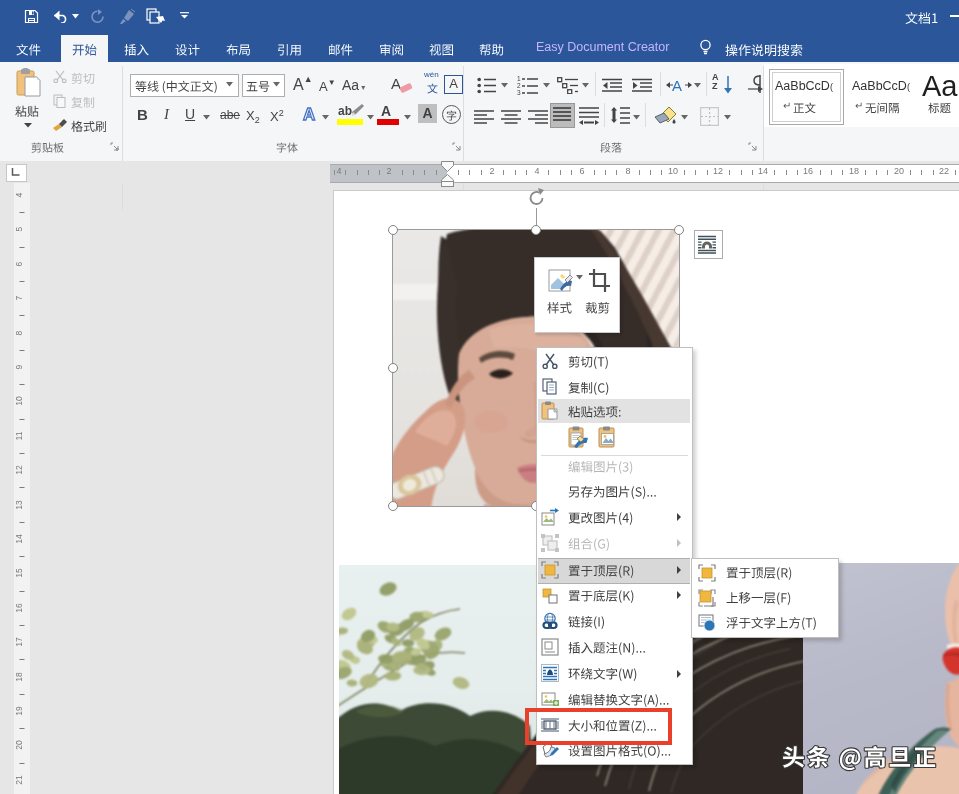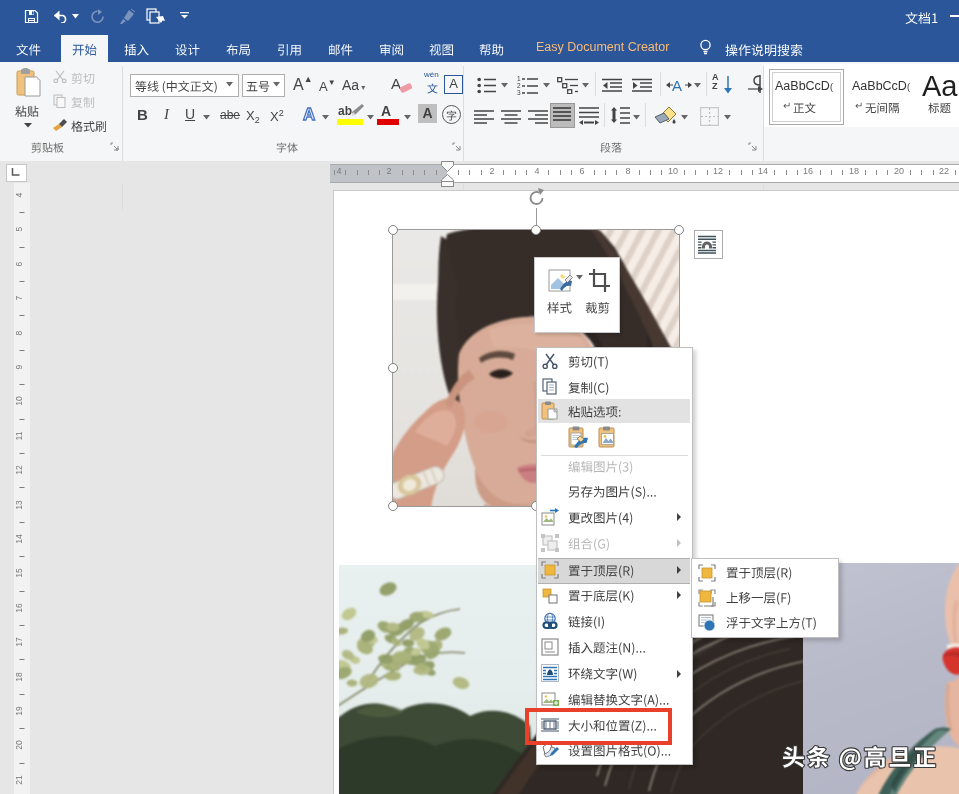--- a/index.html
+++ b/index.html
@@ -99,21 +99,21 @@
       </svg>
   <svg class="ct" style="left:379px;top:7px" width="26" height="19" viewBox="0 0 26 19">
         <path fill="#ffffff" d="M5.4 4.2C5.6 4.5 5.8 5.0 5.9 5.3H1.0V7.4H2.0V6.2H10.5V7.4H11.5V5.3H6.8L7.0 5.3C6.9 4.9 6.6 4.3 6.3 3.9ZM2.7 10.9H5.8V12.3H2.7ZM2.7 10.1V8.7H5.8V10.1ZM9.8 10.9V12.3H6.7V10.9ZM9.8 10.1H6.7V8.7H9.8ZM5.8 6.6V7.9H1.8V13.8H2.7V13.1H5.8V15.5H6.7V13.1H9.8V13.8H10.7V7.9H6.7V6.6ZM16.8 8.9H20.6V10.4H16.8ZM13.6 6.8V15.5H14.6V6.8ZM13.8 4.6C14.4 5.1 15.0 5.9 15.3 6.3L16.0 5.8C15.7 5.3 15.1 4.6 14.5 4.1ZM16.4 6.5C16.9 7.0 17.3 7.7 17.4 8.2H16.0V11.2H17.4C17.2 12.5 16.7 13.4 15.2 14.0C15.4 14.1 15.6 14.4 15.7 14.7C17.4 14.0 18.0 12.8 18.2 11.2H19.1V13.3C19.1 14.1 19.4 14.3 20.2 14.3C20.4 14.3 21.2 14.3 21.3 14.3C22.0 14.3 22.2 14.0 22.3 12.8C22.1 12.8 21.7 12.6 21.6 12.5C21.5 13.4 21.5 13.6 21.2 13.6C21.1 13.6 20.4 13.6 20.3 13.6C20.0 13.6 20.0 13.5 20.0 13.3V11.2H21.5V8.2H20.0C20.4 7.6 20.8 7.0 21.1 6.4L20.2 6.1C19.9 6.7 19.4 7.6 19.1 8.2H17.5L18.2 7.8C18.1 7.3 17.6 6.7 17.2 6.2ZM16.9 4.7V5.5H23.0V14.3C23.0 14.5 22.9 14.6 22.7 14.6C22.6 14.6 22.0 14.6 21.5 14.6C21.6 14.8 21.7 15.2 21.8 15.4C22.6 15.4 23.1 15.4 23.4 15.3C23.8 15.1 23.9 14.8 23.9 14.3V4.7Z"></path>
       </svg>
   <svg class="ct" style="left:429px;top:7px" width="26" height="19" viewBox="0 0 26 19">
         <path fill="#ffffff" d="M5.6 4.6V11.3H6.5V5.4H10.4V11.3H11.3V4.6ZM1.9 4.4C2.4 4.9 2.9 5.6 3.1 6.1L3.9 5.6C3.6 5.2 3.1 4.5 2.6 4.0ZM8.0 6.4V8.8C8.0 10.8 7.6 13.2 4.4 14.8C4.6 15.0 4.9 15.3 5.0 15.5C6.9 14.5 7.9 13.2 8.4 11.8V14.2C8.4 15.1 8.7 15.3 9.6 15.3H10.7C11.8 15.3 11.9 14.8 12.1 12.8C11.8 12.8 11.5 12.7 11.3 12.5C11.2 14.3 11.2 14.6 10.7 14.6H9.7C9.4 14.6 9.3 14.5 9.3 14.2V11.1H8.6C8.8 10.3 8.9 9.5 8.9 8.8V6.4ZM0.8 6.2V7.0H3.8C3.1 8.6 1.8 10.2 0.5 11.0C0.6 11.2 0.9 11.7 0.9 11.9C1.4 11.6 1.9 11.1 2.4 10.6V15.5H3.3V10.1C3.7 10.7 4.2 11.4 4.5 11.8L5.1 11.0C4.9 10.7 4.0 9.7 3.5 9.2C4.1 8.4 4.6 7.4 5.0 6.4L4.5 6.1L4.3 6.2ZM17.2 11.0C18.2 11.2 19.5 11.7 20.2 12.0L20.6 11.4C19.9 11.1 18.6 10.6 17.6 10.4ZM15.9 12.6C17.7 12.8 19.8 13.3 21.0 13.7L21.4 13.0C20.2 12.6 18.1 12.2 16.4 12.0ZM13.6 4.5V15.5H14.4V15.0H23.0V15.5H24.0V4.5ZM14.4 14.1V5.4H23.0V14.1ZM17.7 5.7C17.1 6.7 16.0 7.6 14.9 8.3C15.1 8.4 15.4 8.7 15.6 8.8C15.9 8.6 16.3 8.3 16.7 8.0C17.1 8.4 17.6 8.7 18.1 9.1C17.0 9.6 15.8 9.9 14.7 10.2C14.8 10.3 15.0 10.7 15.1 10.9C16.4 10.7 17.7 10.2 18.9 9.6C19.9 10.1 21.1 10.5 22.3 10.8C22.4 10.6 22.6 10.2 22.8 10.1C21.7 9.9 20.6 9.6 19.6 9.1C20.6 8.5 21.3 7.8 21.9 6.9L21.3 6.6L21.2 6.6H17.9C18.1 6.4 18.3 6.2 18.5 5.9ZM17.2 7.5 17.3 7.4H20.6C20.1 7.9 19.5 8.3 18.8 8.7C18.2 8.3 17.6 7.9 17.2 7.5Z"></path>
       </svg>
   <svg class="ct" style="left:479px;top:7px" width="26" height="19" viewBox="0 0 26 19">
         <path fill="#ffffff" d="M3.4 4.0V5.0H0.8V5.8H3.4V6.7H1.1V7.4H3.4V7.7C3.4 7.9 3.4 8.1 3.3 8.4H0.6V9.1H3.0C2.6 9.7 1.9 10.2 0.9 10.6C1.1 10.8 1.4 11.1 1.5 11.3C2.9 10.8 3.6 9.9 4.0 9.1H6.8V8.4H4.3C4.4 8.1 4.4 7.9 4.4 7.7V7.4H6.4V6.7H4.4V5.8H6.7V5.0H4.4V4.0ZM7.3 4.5V10.7H8.2V5.3H10.3C10.0 5.9 9.6 6.5 9.2 7.0C10.3 7.7 10.7 8.2 10.7 8.7C10.7 8.9 10.6 9.1 10.4 9.2C10.2 9.3 10.0 9.3 9.9 9.3C9.5 9.3 9.0 9.3 8.5 9.3C8.7 9.5 8.8 9.8 8.8 10.1C9.3 10.1 9.8 10.1 10.2 10.1C10.5 10.0 10.8 10.0 11.0 9.9C11.4 9.6 11.6 9.3 11.6 8.7C11.6 8.2 11.2 7.6 10.2 6.9C10.7 6.3 11.2 5.5 11.7 4.9L11.1 4.5L10.9 4.5ZM1.9 11.2V14.8H2.8V12.1H5.7V15.5H6.7V12.1H9.9V13.8C9.9 13.9 9.8 14.0 9.6 14.0C9.4 14.0 8.7 14.0 7.9 14.0C8.0 14.2 8.1 14.6 8.2 14.8C9.2 14.8 9.9 14.8 10.3 14.7C10.7 14.5 10.8 14.3 10.8 13.8V11.2H6.7V10.2H5.7V11.2ZM20.4 4.0C20.4 5.0 20.4 5.9 20.4 6.8H18.3V7.7H20.4C20.2 10.8 19.5 13.3 17.1 14.8C17.4 15.0 17.7 15.3 17.8 15.5C20.4 13.8 21.1 11.0 21.2 7.7H23.2C23.1 12.3 23.0 14.0 22.6 14.4C22.5 14.5 22.4 14.6 22.2 14.6C21.9 14.6 21.2 14.5 20.5 14.5C20.7 14.7 20.8 15.1 20.8 15.4C21.5 15.4 22.2 15.4 22.6 15.4C23.0 15.4 23.2 15.2 23.5 14.9C23.9 14.4 24.0 12.6 24.1 7.3C24.1 7.2 24.1 6.8 24.1 6.8H21.3C21.3 5.9 21.3 5.0 21.3 4.0ZM12.9 13.3 13.1 14.3C14.6 13.9 16.7 13.4 18.7 13.0L18.6 12.1L17.9 12.3V4.6H13.8V13.1ZM14.7 13.0V10.8H17.0V12.5ZM14.7 8.1H17.0V10.0H14.7ZM14.7 7.3V5.5H17.0V7.3Z"></path>
       </svg>
-  <div class="a" style="left:536px;top:7px;color:#fdba74;font-size:12.5px;font-family:'Liberation Sans',sans-serif;">Easy Document Creator</div>
+  <div class="a" style="left:536px;top:7px;color:#c4b5fd;font-size:12.5px;font-family:'Liberation Sans',sans-serif;">Easy Document Creator</div>
   <svg class="a" style="left:699px;top:6px" width="13" height="17" viewBox="0 0 13 17">
         <circle cx="6.5" cy="6" r="4.6" fill="none" stroke="#fff" stroke-width="1.3"></circle>
         <path stroke="#fff" stroke-width="1.3" d="M4.5 12.5h4M5 14.5h3"></path>
       </svg>
   <svg class="ct" style="left:725px;top:7px" width="79" height="19" viewBox="0 0 79 19">
         <path fill="#ffffff" d="M6.9 5.4H9.9V6.8H6.9ZM6.0 4.7V7.5H10.8V4.7ZM5.5 8.8H7.2V10.3H5.5ZM9.5 8.8H11.3V10.3H9.5ZM2.1 4.2V6.8H0.6V7.7H2.1V10.5C1.5 10.8 0.9 10.9 0.5 11.1L0.7 12.0L2.1 11.5V15.0C2.1 15.1 2.0 15.2 1.9 15.2C1.8 15.2 1.4 15.2 0.9 15.2C1.1 15.4 1.2 15.8 1.2 16.0C1.9 16.0 2.3 16.0 2.6 15.9C2.9 15.7 3.0 15.5 3.0 15.0V11.2L4.3 10.7L4.1 9.8L3.0 10.2V7.7H4.2V6.8H3.0V4.2ZM7.9 11.1V12.0H4.4V12.9H7.3C6.4 13.8 5.0 14.7 3.6 15.1C3.8 15.2 4.1 15.6 4.2 15.8C5.5 15.4 6.9 14.5 7.9 13.4V16.1H8.8V13.3C9.6 14.3 10.8 15.2 11.9 15.7C12.1 15.5 12.4 15.1 12.6 15.0C11.4 14.6 10.2 13.7 9.4 12.9H12.4V12.0H8.8V11.1H12.1V8.1H8.7V11.1H8.0V8.1H4.7V11.1ZM19.8 4.3C19.2 6.2 18.1 8.1 17.0 9.3C17.2 9.5 17.6 9.8 17.7 10.0C18.4 9.3 19.0 8.3 19.6 7.3H20.5V16.1H21.5V12.9H25.4V12.0H21.5V10.0H25.2V9.2H21.5V7.3H25.5V6.3H20.0C20.3 5.8 20.6 5.2 20.8 4.6ZM16.7 4.2C16.0 6.2 14.8 8.1 13.5 9.4C13.7 9.6 13.9 10.2 14.0 10.4C14.5 9.9 14.9 9.4 15.3 8.8V16.1H16.3V7.3C16.8 6.4 17.3 5.4 17.6 4.5ZM27.4 5.0C28.1 5.7 29.0 6.6 29.4 7.2L30.1 6.5C29.7 5.9 28.8 5.0 28.1 4.4ZM31.9 7.7H36.4V10.0H31.9ZM28.3 15.6C28.5 15.4 28.8 15.1 31.3 13.3C31.2 13.1 31.0 12.7 30.9 12.4L29.5 13.4V8.2H26.6V9.2H28.5V13.5C28.5 14.1 28.0 14.6 27.7 14.7C27.9 14.9 28.2 15.4 28.3 15.6ZM31.0 6.8V10.9H32.6C32.5 13.0 32.0 14.6 29.9 15.4C30.1 15.6 30.3 15.9 30.5 16.1C32.9 15.1 33.4 13.4 33.6 10.9H34.8V14.6C34.8 15.7 35.0 15.9 36.0 15.9C36.2 15.9 37.1 15.9 37.3 15.9C38.1 15.9 38.4 15.5 38.5 13.8C38.2 13.7 37.8 13.6 37.6 13.4C37.6 14.8 37.5 15.0 37.2 15.0C37.0 15.0 36.3 15.0 36.1 15.0C35.8 15.0 35.8 15.0 35.8 14.6V10.9H37.3V6.8H36.0C36.3 6.1 36.7 5.3 37.1 4.5L36.1 4.2C35.8 5.0 35.3 6.0 34.9 6.8H32.7L33.6 6.4C33.4 5.8 32.9 4.9 32.4 4.2L31.5 4.5C32.0 5.2 32.5 6.2 32.7 6.8ZM43.4 9.2V11.8H41.0V9.2ZM43.4 8.3H41.0V5.8H43.4ZM40.0 5.0V13.9H41.0V12.7H44.3V5.0ZM50.1 5.6V7.9H46.5V5.6ZM45.5 4.7V9.3C45.5 11.4 45.3 13.9 43.1 15.5C43.3 15.7 43.7 16.0 43.8 16.2C45.3 15.1 46.0 13.5 46.3 11.9H50.1V14.8C50.1 15.1 50.0 15.1 49.8 15.1C49.6 15.2 48.7 15.2 47.9 15.1C48.0 15.4 48.2 15.8 48.2 16.1C49.4 16.1 50.1 16.1 50.5 15.9C50.9 15.8 51.1 15.4 51.1 14.8V4.7ZM50.1 8.8V11.1H46.4C46.4 10.5 46.5 9.9 46.5 9.4V8.8ZM54.2 4.2V6.8H52.6V7.7H54.2V10.5L52.5 11.1L52.8 12.0L54.2 11.5V14.9C54.2 15.1 54.1 15.1 54.0 15.1C53.8 15.1 53.3 15.1 52.8 15.1C53.0 15.4 53.1 15.8 53.1 16.1C53.9 16.1 54.4 16.0 54.7 15.9C55.0 15.7 55.1 15.4 55.1 14.9V11.1L56.5 10.5L56.4 9.6L55.1 10.1V7.7H56.4V6.8H55.1V4.2ZM56.9 11.3V12.1H57.5L57.4 12.2C58.0 13.1 58.7 13.8 59.6 14.4C58.5 14.9 57.2 15.2 56.0 15.3C56.1 15.5 56.3 15.9 56.4 16.1C57.8 15.9 59.2 15.5 60.5 14.9C61.5 15.5 62.7 15.8 63.9 16.1C64.1 15.8 64.3 15.5 64.5 15.3C63.4 15.1 62.3 14.8 61.4 14.4C62.4 13.7 63.3 12.8 63.8 11.6L63.3 11.3L63.1 11.3H60.9V10.0H63.9V5.2H61.4V6.0H63.0V7.3H61.5V8.0H63.0V9.2H60.9V4.1H60.0V9.2H57.9V8.0H59.4V7.3H57.9V6.1C58.6 5.8 59.3 5.6 59.9 5.3L59.2 4.6C58.7 5.0 57.9 5.3 57.1 5.6V10.0H60.0V11.3ZM62.5 12.1C62.0 12.9 61.3 13.5 60.5 13.9C59.6 13.5 58.9 12.9 58.4 12.1ZM73.2 13.7C74.3 14.3 75.7 15.2 76.4 15.8L77.2 15.3C76.5 14.7 75.0 13.8 74.0 13.2ZM68.8 13.3C68.0 14.0 66.9 14.7 65.8 15.2C66.0 15.4 66.4 15.7 66.5 15.9C67.6 15.3 68.8 14.5 69.7 13.7ZM67.5 10.9C67.7 10.8 68.1 10.8 70.5 10.6C69.4 11.2 68.5 11.5 68.1 11.7C67.3 12.0 66.8 12.2 66.3 12.2C66.4 12.5 66.5 12.9 66.6 13.1C66.9 13.0 67.4 12.9 71.2 12.7V14.9C71.2 15.1 71.2 15.2 71.0 15.2C70.8 15.2 70.1 15.2 69.3 15.2C69.4 15.4 69.6 15.8 69.6 16.1C70.6 16.1 71.2 16.1 71.6 15.9C72.1 15.8 72.2 15.5 72.2 15.0V12.6L75.4 12.4C75.7 12.8 76.0 13.2 76.2 13.4L77.0 12.9C76.4 12.2 75.3 11.1 74.3 10.4L73.6 10.8C74.0 11.1 74.3 11.4 74.7 11.8L69.0 12.1C70.8 11.4 72.7 10.5 74.5 9.4L73.7 8.8C73.2 9.2 72.6 9.6 71.9 9.9L69.0 10.1C69.9 9.6 70.8 9.1 71.6 8.5L71.2 8.2H76.2V9.8H77.2V7.4H72.0V6.2H77.0V5.3H72.0V4.1H71.0V5.3H66.0V6.2H71.0V7.4H65.9V9.8H66.8V8.2H70.6C69.7 8.9 68.6 9.6 68.2 9.7C67.8 9.9 67.5 10.0 67.3 10.1C67.4 10.3 67.5 10.8 67.5 10.9Z"></path>
       </svg>
 </div>
 
 <div id="ribbon">

